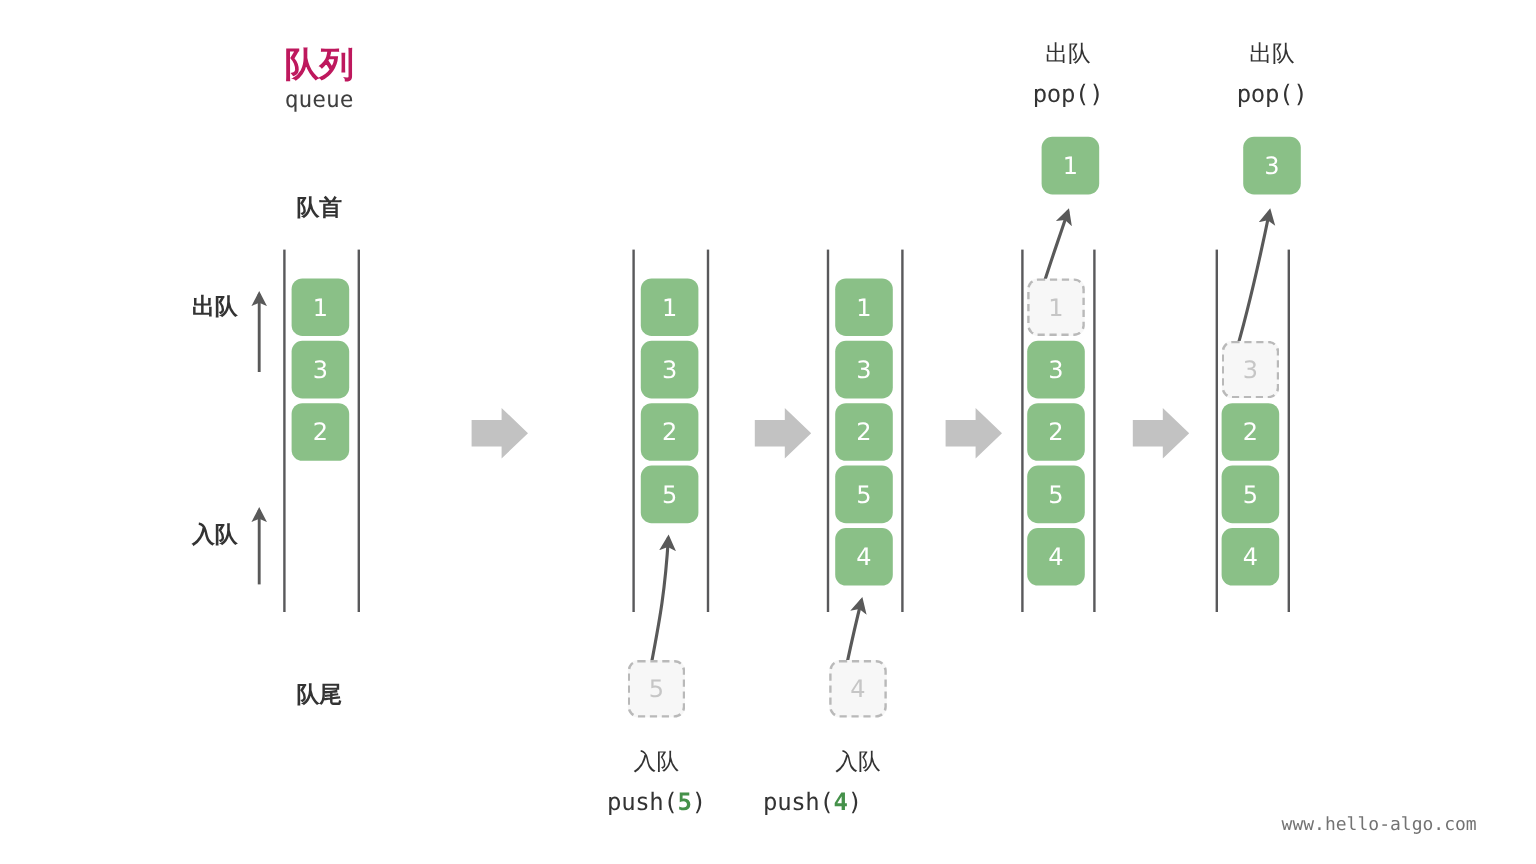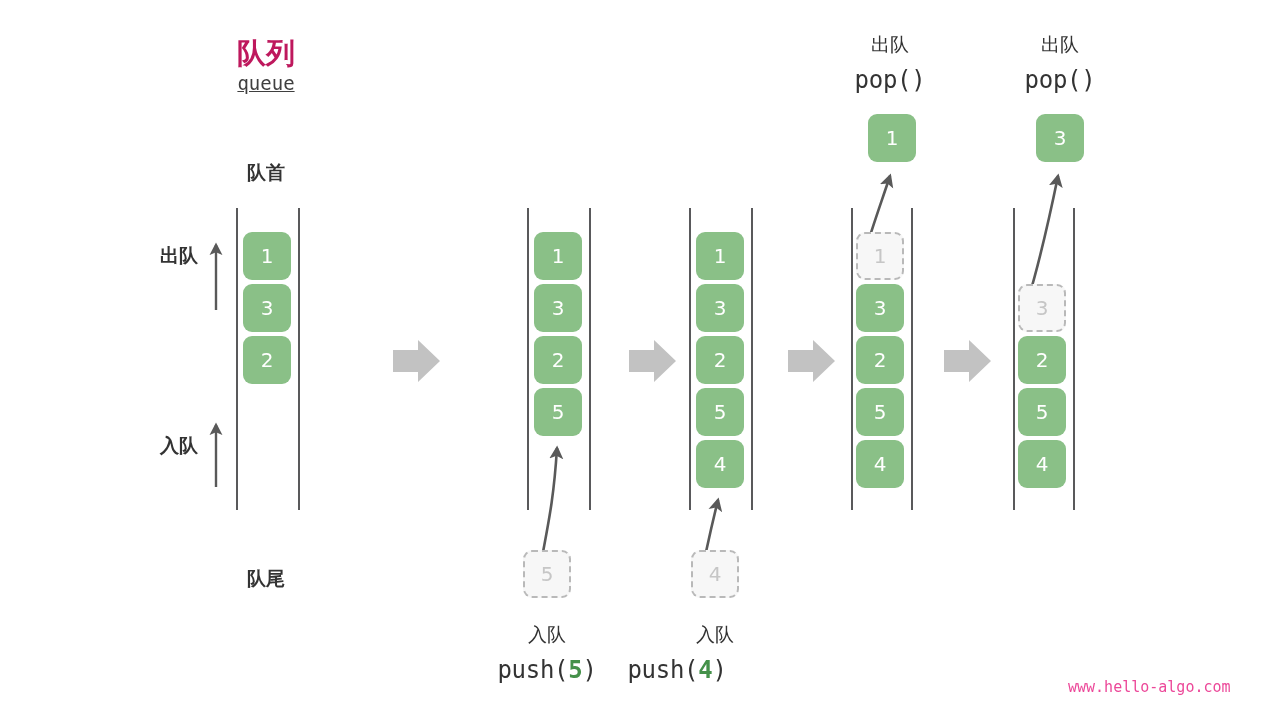--- a/index.html
+++ b/index.html
@@ -30,21 +30,20 @@
     color: #be185d;
     text-align: center;
     white-space: nowrap;
   }
   .title-en {
     font-family: "DejaVu Sans Mono", "Liberation Mono", monospace;
     font-size: 19px;
     color: #3f3f3f;
     text-align: center;
     white-space: nowrap;
-    text-decoration: underline;
   }
   .edge-label {
     font-size: 19px;
     font-weight: bold;
     color: #333333;
     text-align: center;
     white-space: nowrap;
     font-family: Liberation Serif, serif;
   }
   .side-label {
@@ -55,31 +54,31 @@
     text-align: right;
   }
   .op-cn {
     font-size: 19px;
     color: #333333;
     text-align: center;
     white-space: nowrap;
   }
   .op-code {
     font-family: "DejaVu Sans Mono", "Liberation Mono", monospace;
-    font-size: 24px;
+    font-size: 20px;
     color: #333333;
     text-align: center;
     white-space: nowrap;
     letter-spacing: -0.3px;
   }
   .op-code .arg { color: #45914a; font-weight: bold; }
   .watermark {
     font-family: "DejaVu Sans Mono", "Liberation Mono", monospace;
     font-size: 15px;
-    color: #ec4899;
+    color: #737373;
     white-space: nowrap;
   }
 
   
   .rail {
     position: absolute;
     width: 2px;
     background: #59595b;
   }
   .cell {

